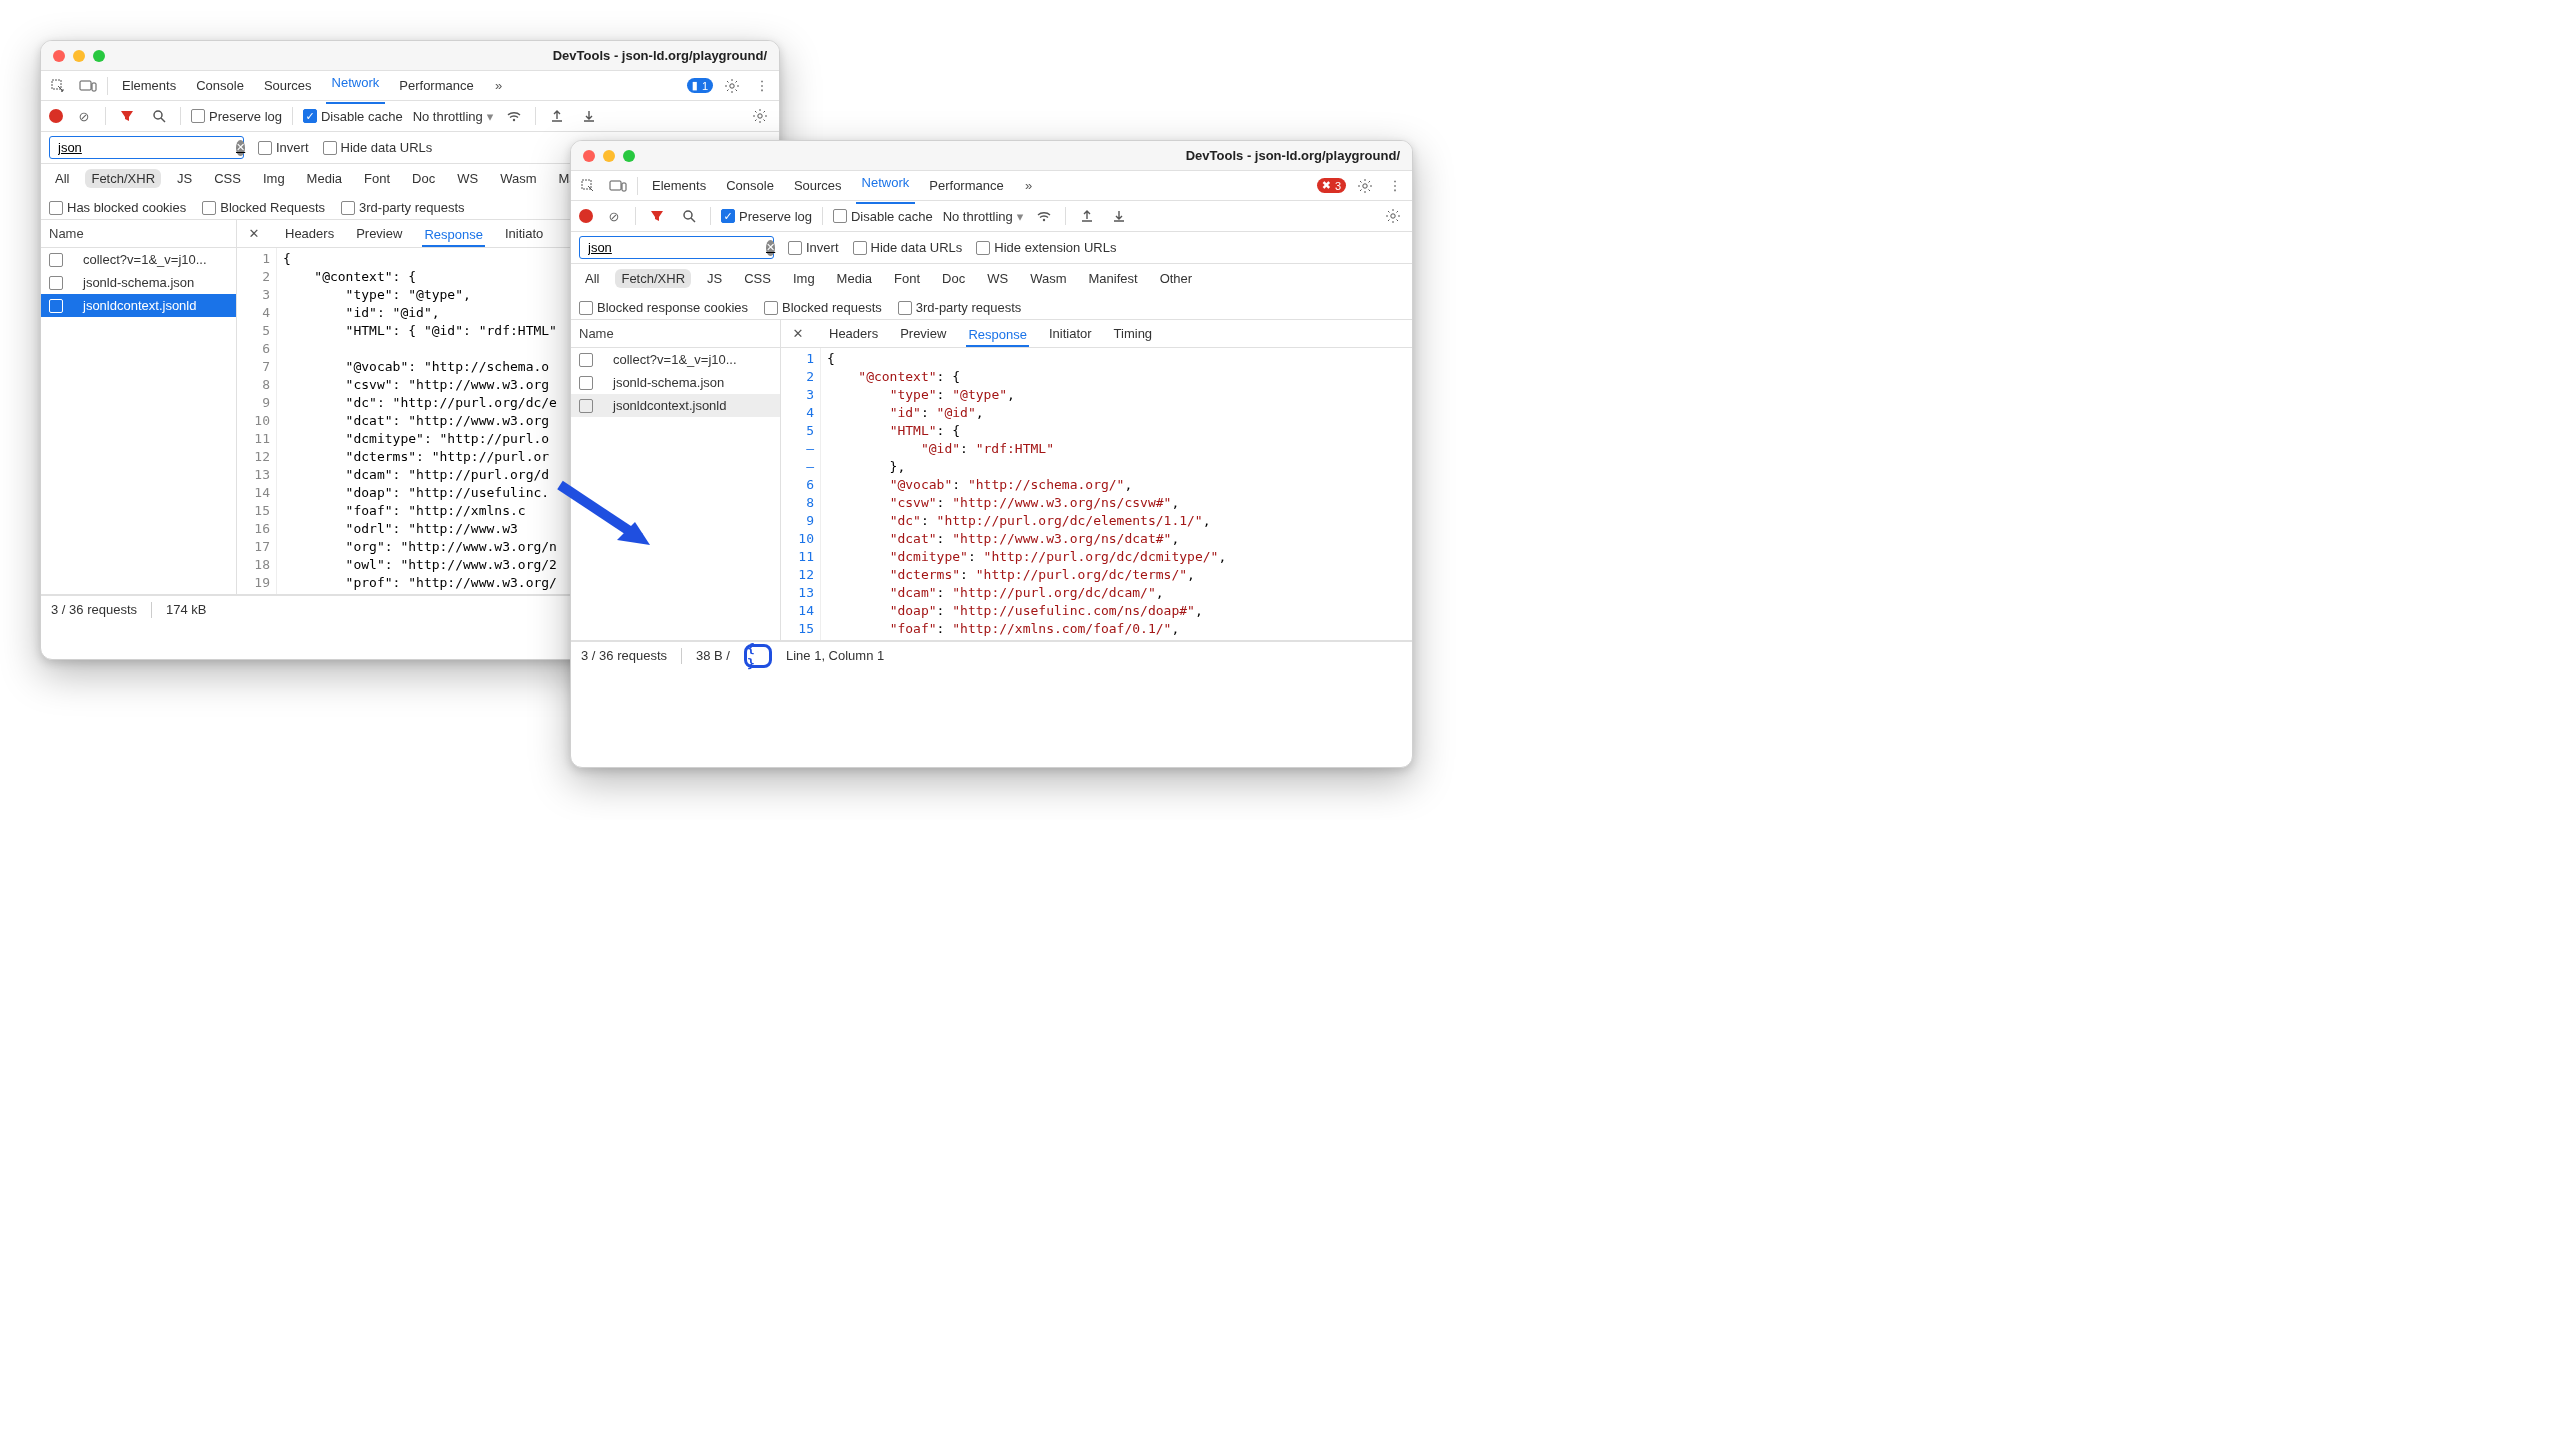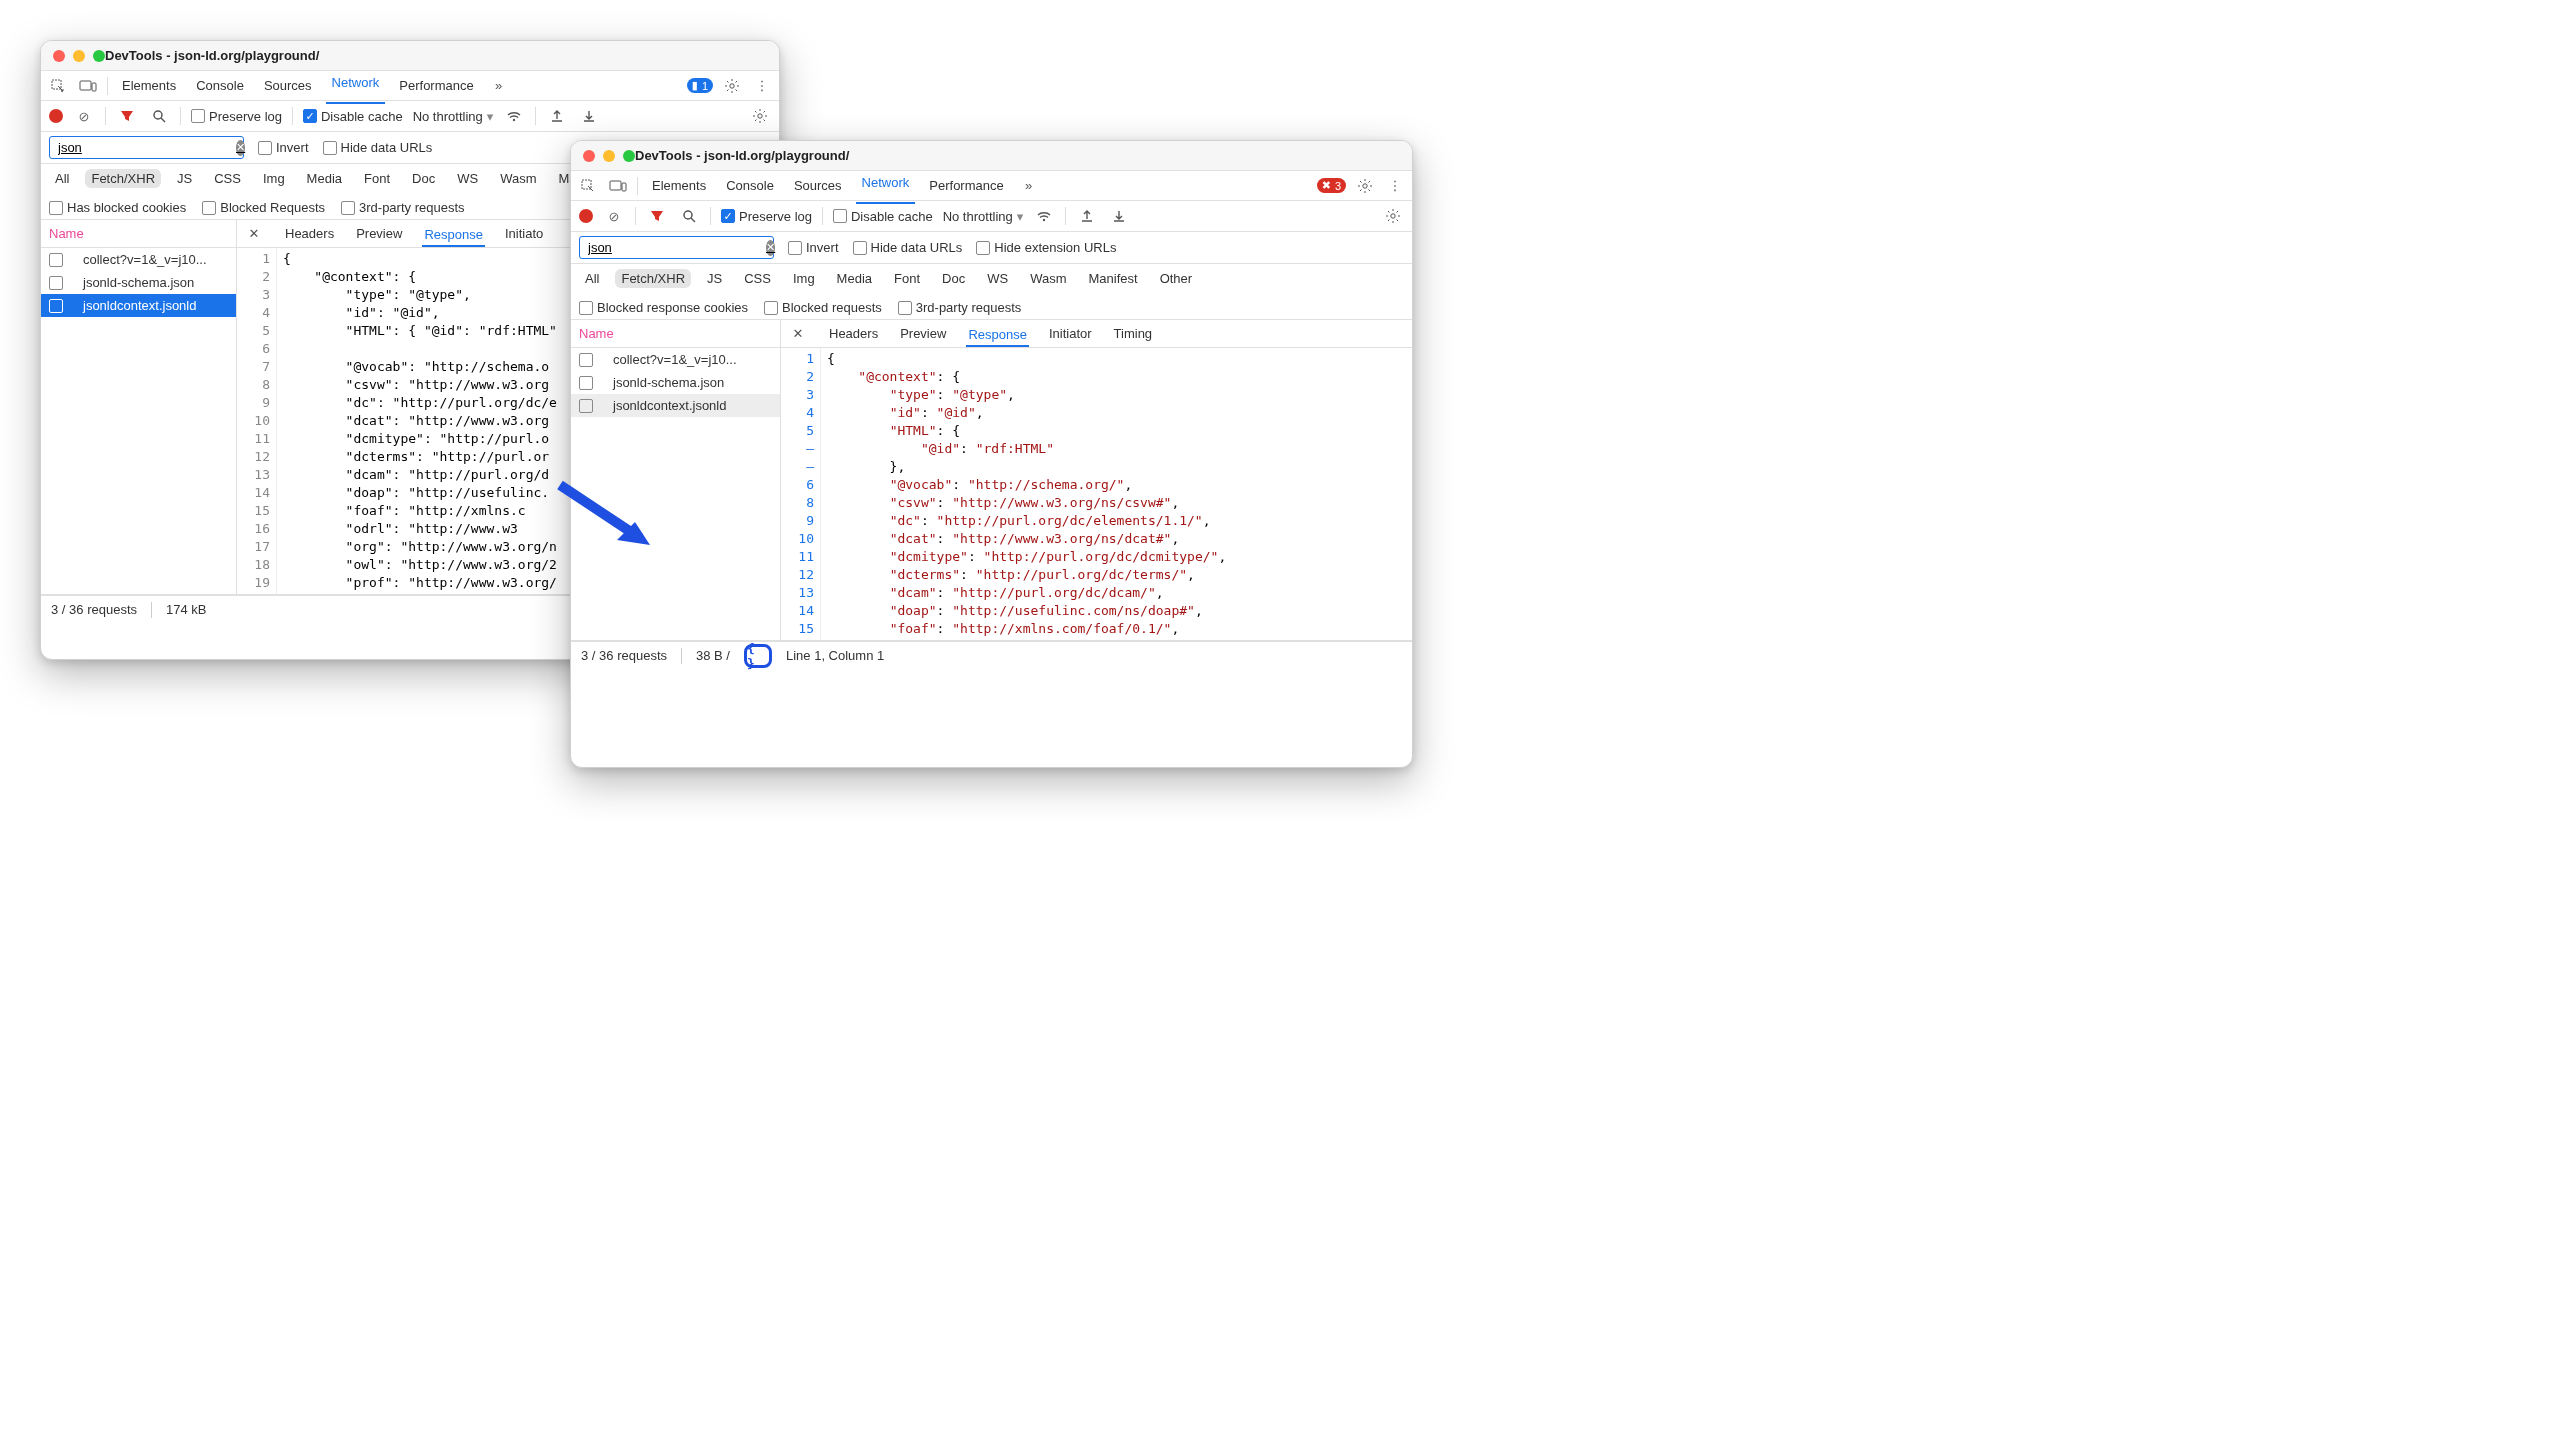--- a/index.html
+++ b/index.html
@@ -32,21 +32,21 @@
     font-size: 13px;
   }
   .traffic { display: flex; gap: 8px; }
   .traffic span {
     width: 12px; height: 12px; border-radius: 50%;
     display: inline-block;
   }
   .t-close { background: #ff5f57; }
   .t-min   { background: #febc2e; }
   .t-max   { background: #28c840; }
-  .titlebar .title { flex: 1; text-align: left; color: #222; }
+  .titlebar .title { flex: 1; text-align: right; color: #222; }
   .tabbar {
     height: 30px;
     display: flex;
     align-items: center;
     border-bottom: 1px solid #e0e0e0;
     padding: 0 6px;
     gap: 8px;
     font-size: 13px;
   }
   .tabbar .iconbtn, .toolbar .iconbtn, .reqtabs .iconbtn {
@@ -136,21 +136,21 @@
   .body2 {
     display:flex; flex: 1; min-height: 0;
   }
   .names {
     width: 196px; border-right: 1px solid #e0e0e0;
     display:flex; flex-direction:column;
   }
   .names .hdr, .reqtabs .hdr {
     height: 28px; border-bottom: 1px solid #e0e0e0;
     display:flex; align-items:center; padding: 0 8px;
-    font-size:13px; color:#ec4899;
+    font-size:13px; color:#404040;
   }
   .names .list { flex:1; overflow:auto; }
   .names .row {
     display:flex; align-items:center; gap:20px;
     padding: 4px 8px; font-size:13px; color:#333;
   }
   .names .row .fi {
     width: 14px; height: 14px; border: 1px solid #888; border-radius: 2px;
     display:inline-block;
   }

